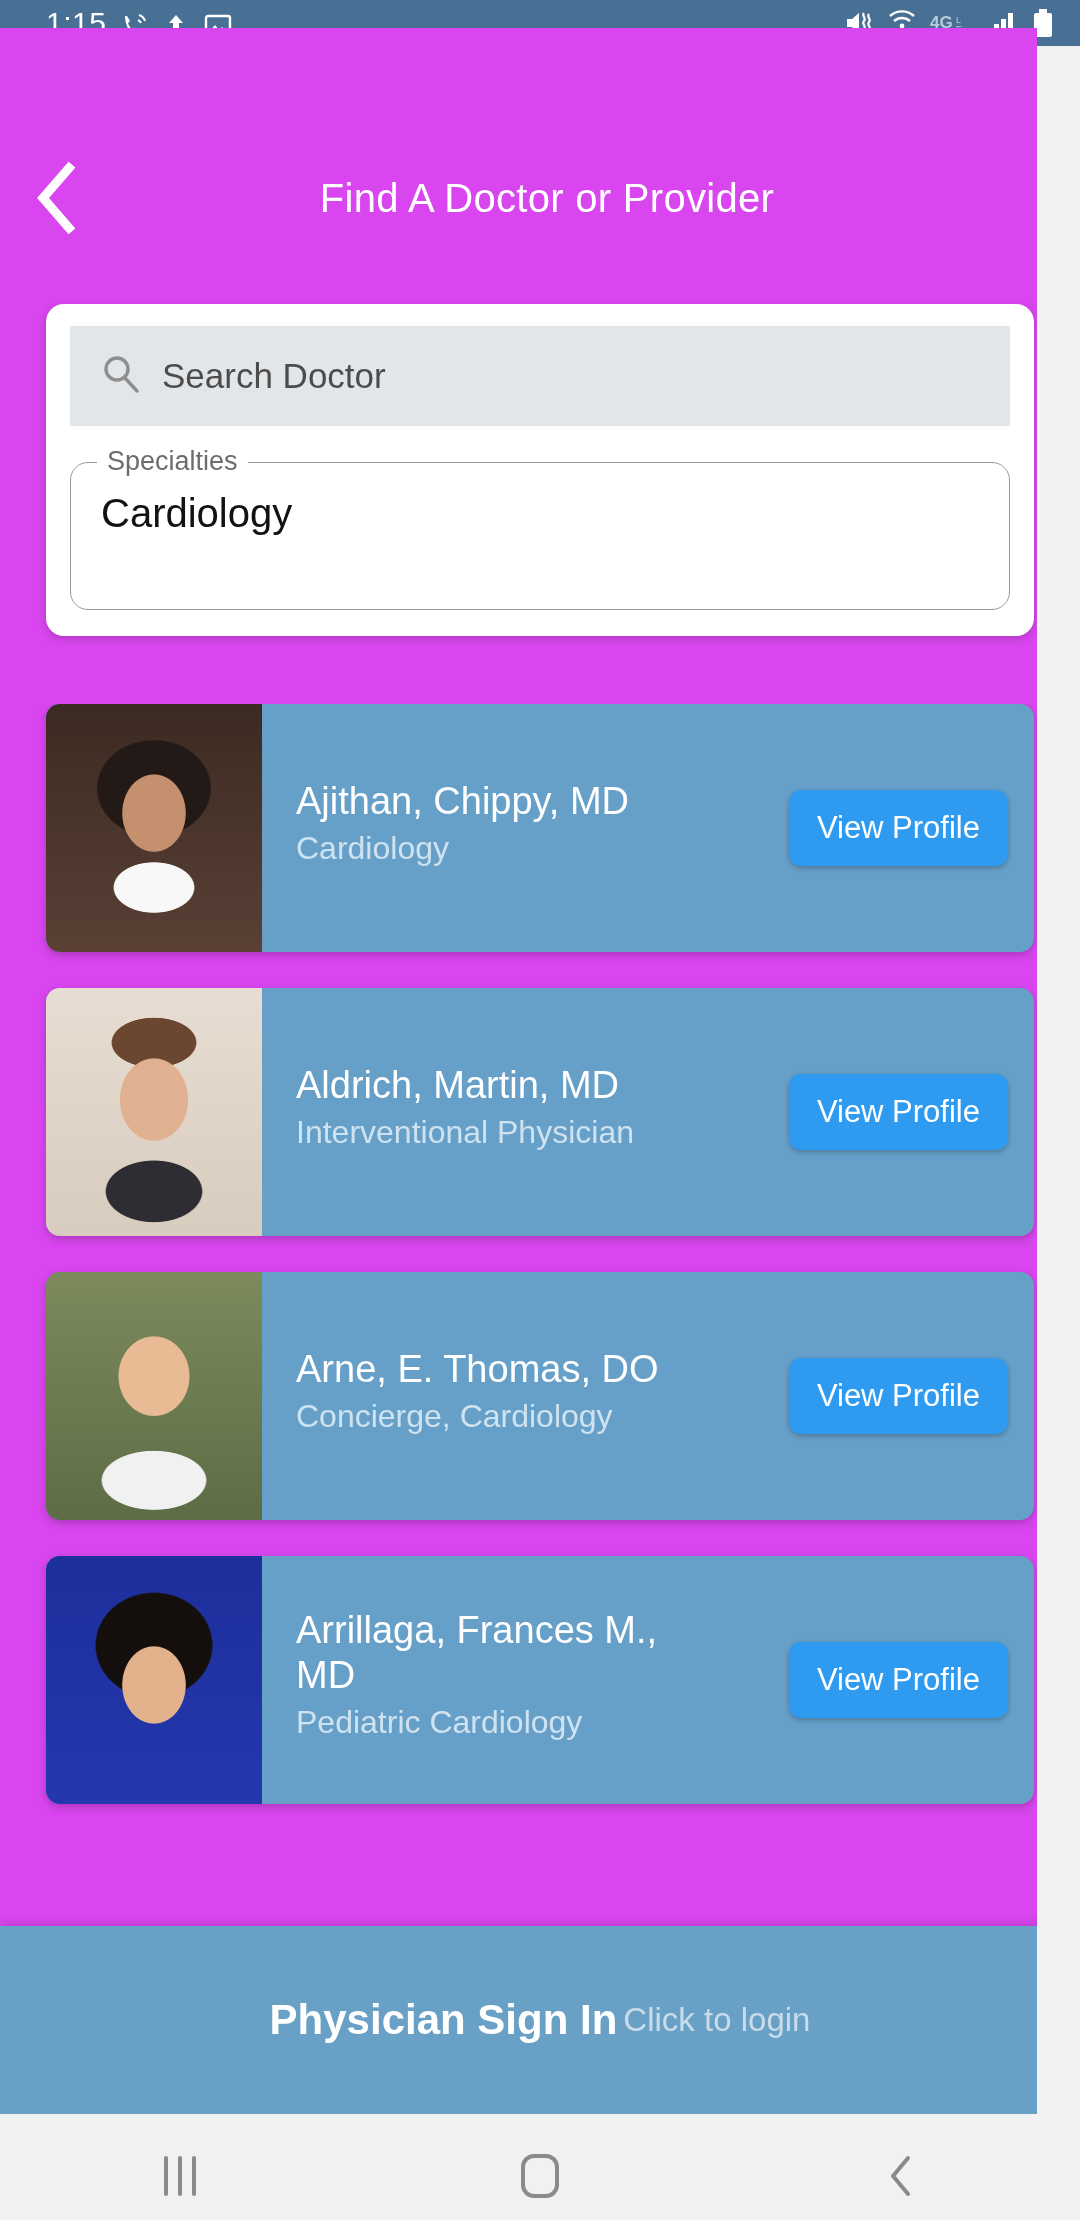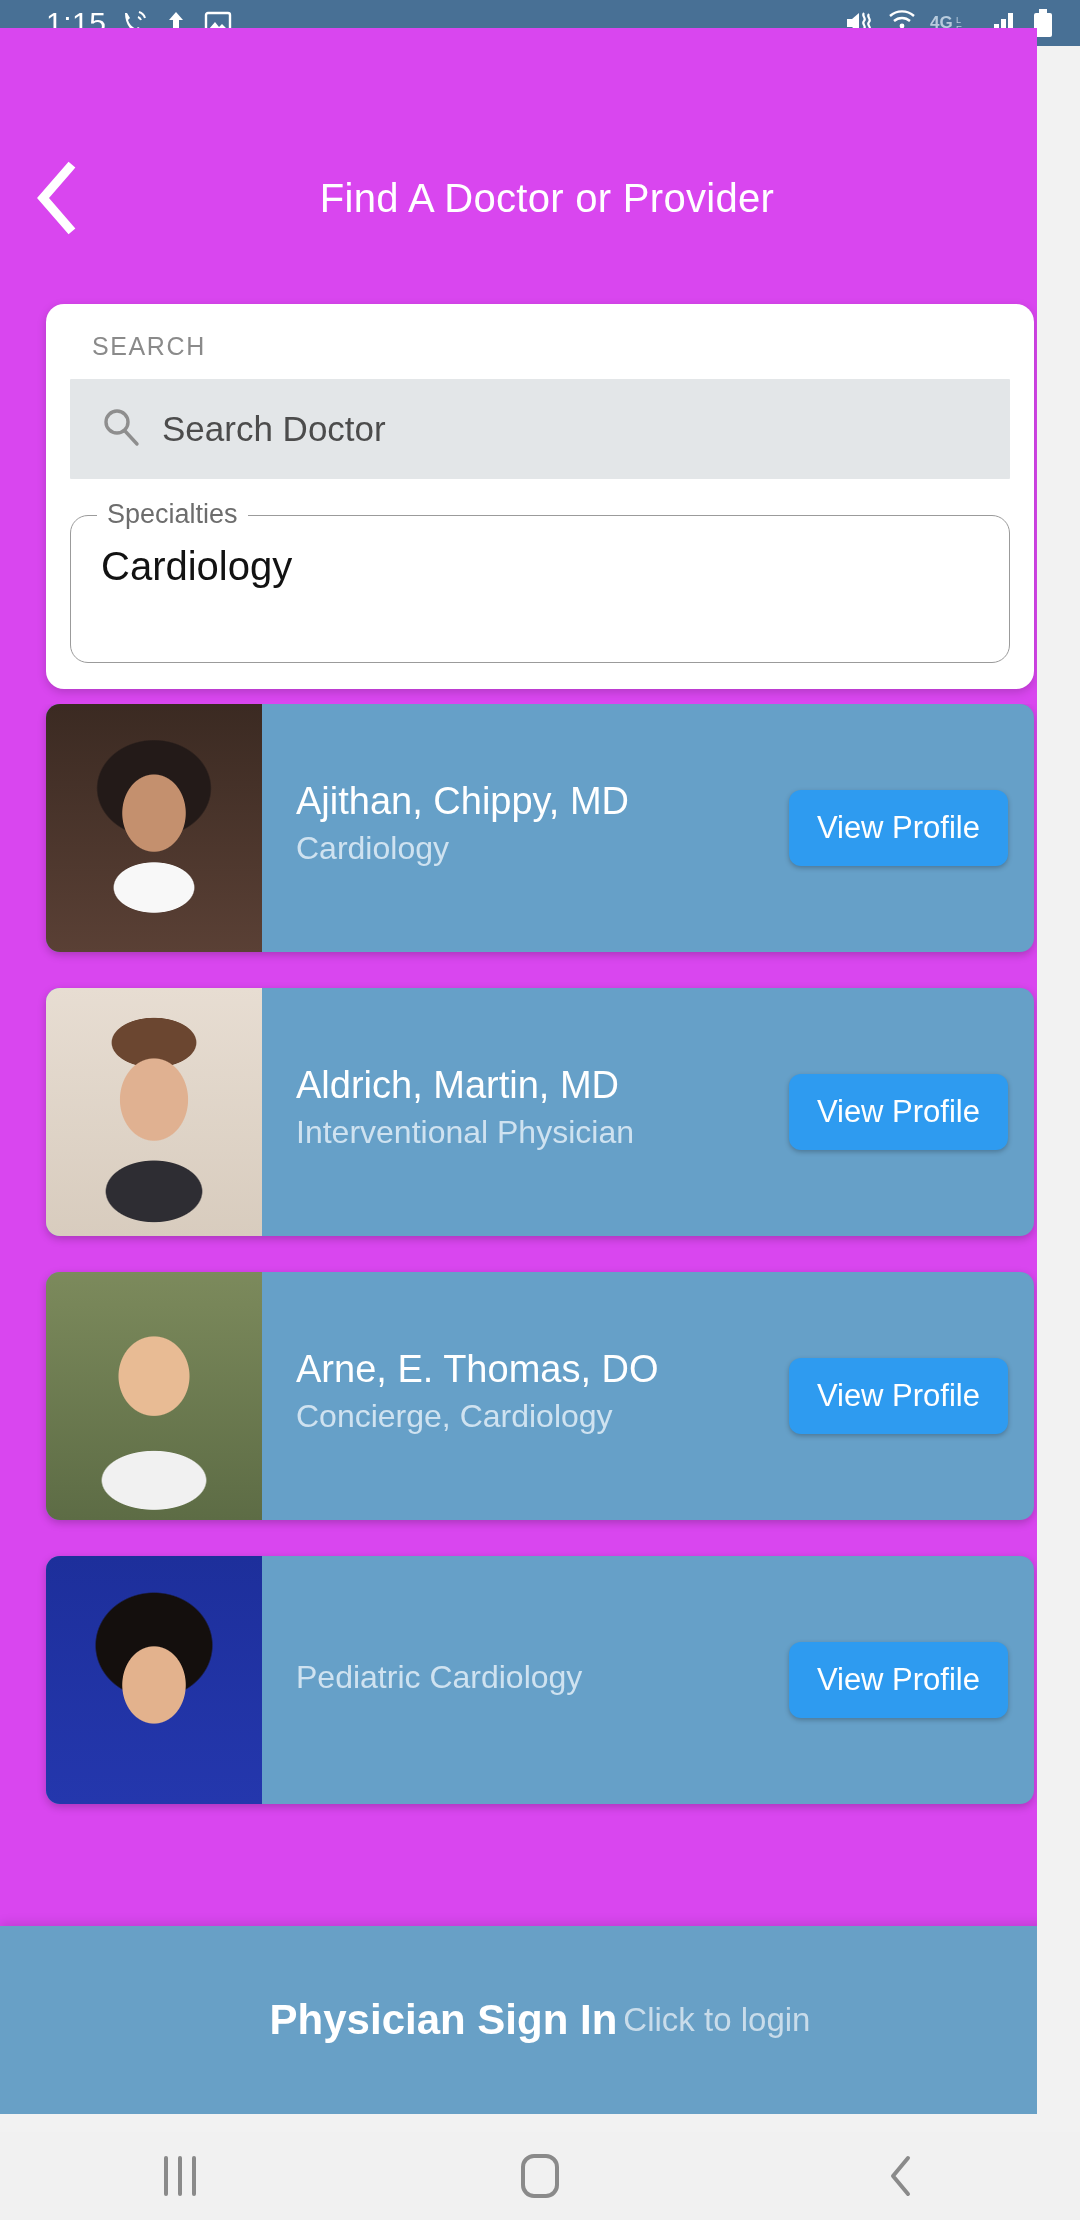--- a/index.html
+++ b/index.html
@@ -11,21 +11,21 @@
     position:relative;
   }
 
   
   .statusbar{
     position:absolute; top:0; left:0; width:1080px; height:46px;
     background:#487095; color:#ffffff;
     display:flex; align-items:center; justify-content:space-between;
     padding:0 26px 0 46px;
   }
-  .sb-left{ display:flex; align-items:center; gap:16px; }
+  .sb-left{ display:flex; align-items:flex-end; gap:16px; }
   .sb-time{ font-size:30px; letter-spacing:.5px; }
   .sb-right{ display:flex; align-items:center; gap:14px; }
   .sb-ico{ display:inline-flex; align-items:center; }
 
   
   .app{
     position:absolute; top:28px; left:0; width:1037px; height:2086px;
     background:#d946ef; overflow:hidden;
   }
 
@@ -224,21 +224,20 @@
   <div class="header">
     <div class="back-btn">
       <svg width="52" height="76" viewBox="0 0 52 76">
         <path d="M40 8 L14 38 L40 68" stroke="#ffffff" stroke-width="9" fill="none" stroke-linecap="square" stroke-linejoin="miter"></path>
       </svg>
     </div>
     <div class="hdr-title">Find A Doctor or Provider</div>
   </div>
 
   <div class="search-card">
-    <div class="search-label">SEARCH</div>
 
     <div class="search-box">
       <span>
         <svg width="42" height="42" viewBox="0 0 42 42">
           <circle cx="17" cy="16" r="11" stroke="#8e8e8e" stroke-width="3.4" fill="none"></circle>
           <path d="M25 25 L37 38" stroke="#8e8e8e" stroke-width="3.4" fill="none" stroke-linecap="round"></path>
         </svg>
       </span>
       <span class="ph">Search Doctor</span>
     </div>
@@ -280,20 +279,21 @@
         <div class="doc-spec">Concierge, Cardiology</div>
       </div>
       <div class="doc-action">
         <button class="view-btn">View Profile</button>
       </div>
     </div>
 
     <div class="doc-card">
       <div class="doc-photo ph4"></div>
       <div class="doc-info">
+        <div class="doc-name" style="max-width:430px;">Arrillaga, Frances M., MD</div>
         <div class="doc-spec">Pediatric Cardiology</div>
       </div>
       <div class="doc-action">
         <button class="view-btn">View Profile</button>
       </div>
     </div>
 
   </div>
 
   <div class="signin">

